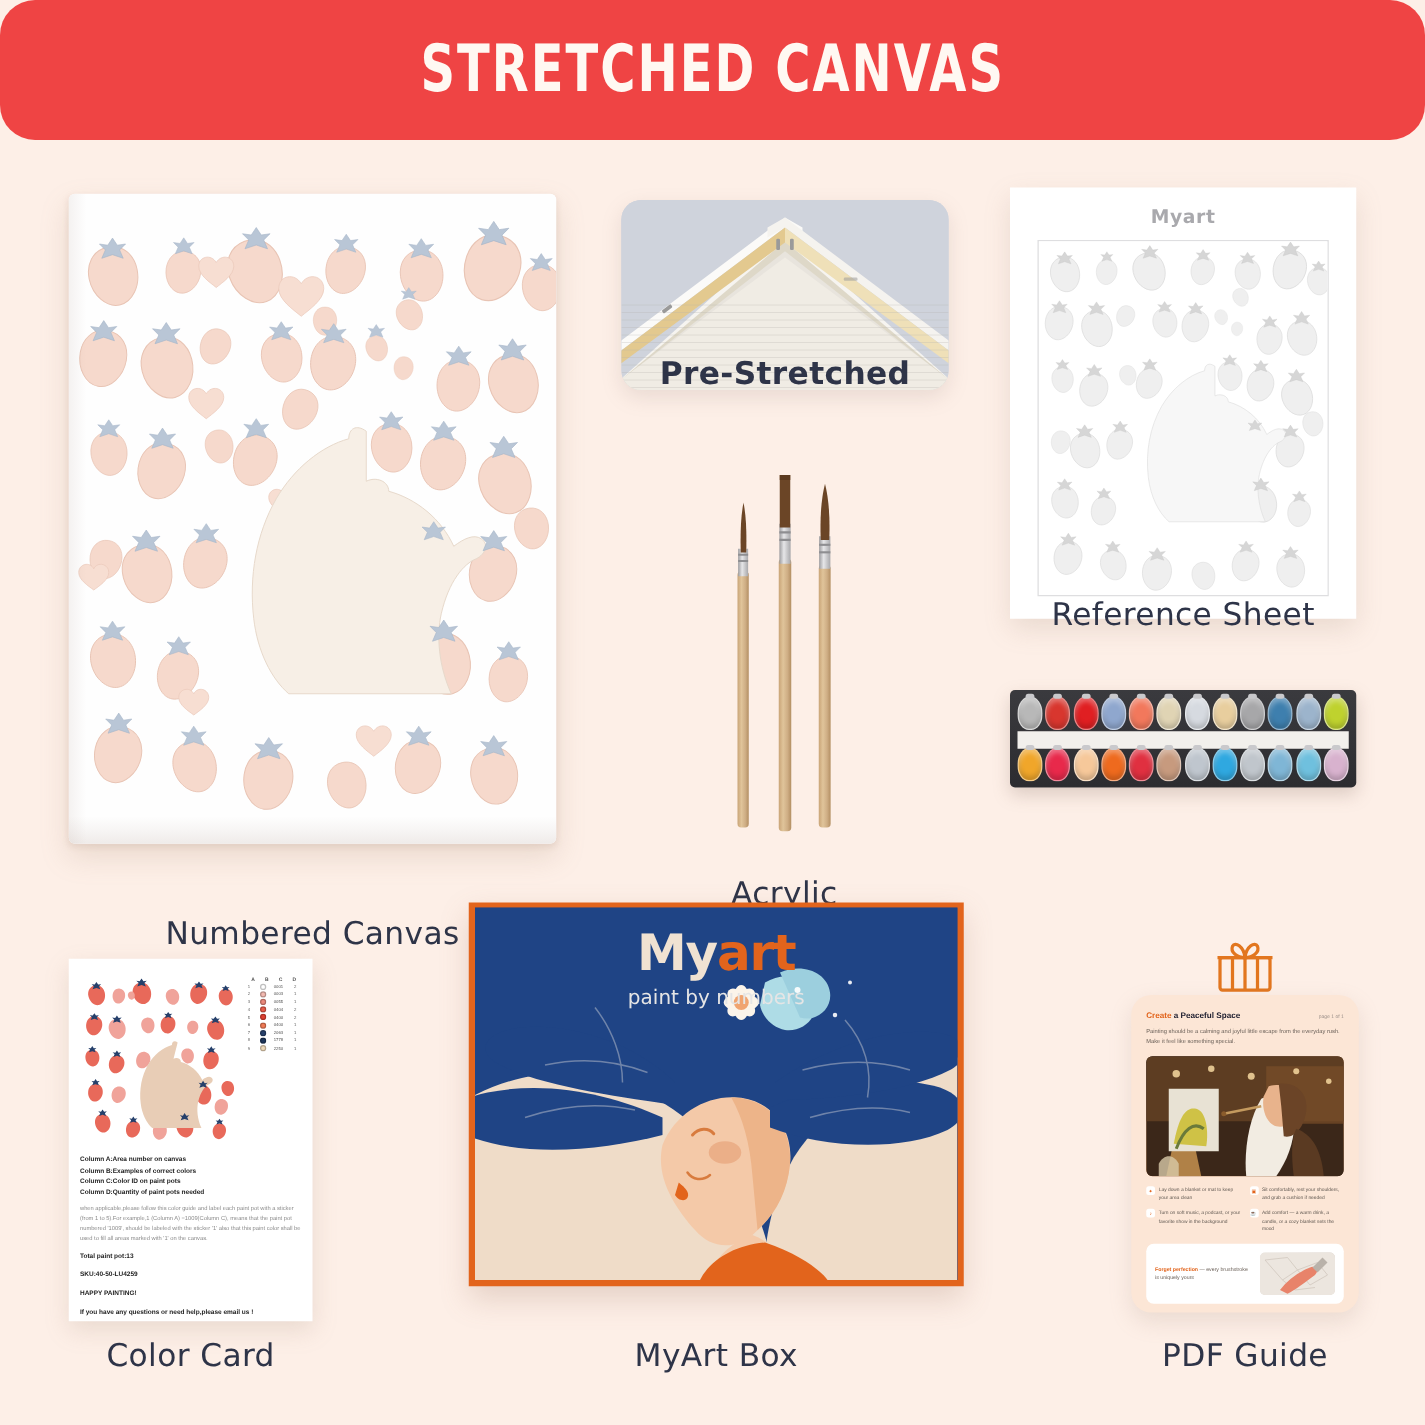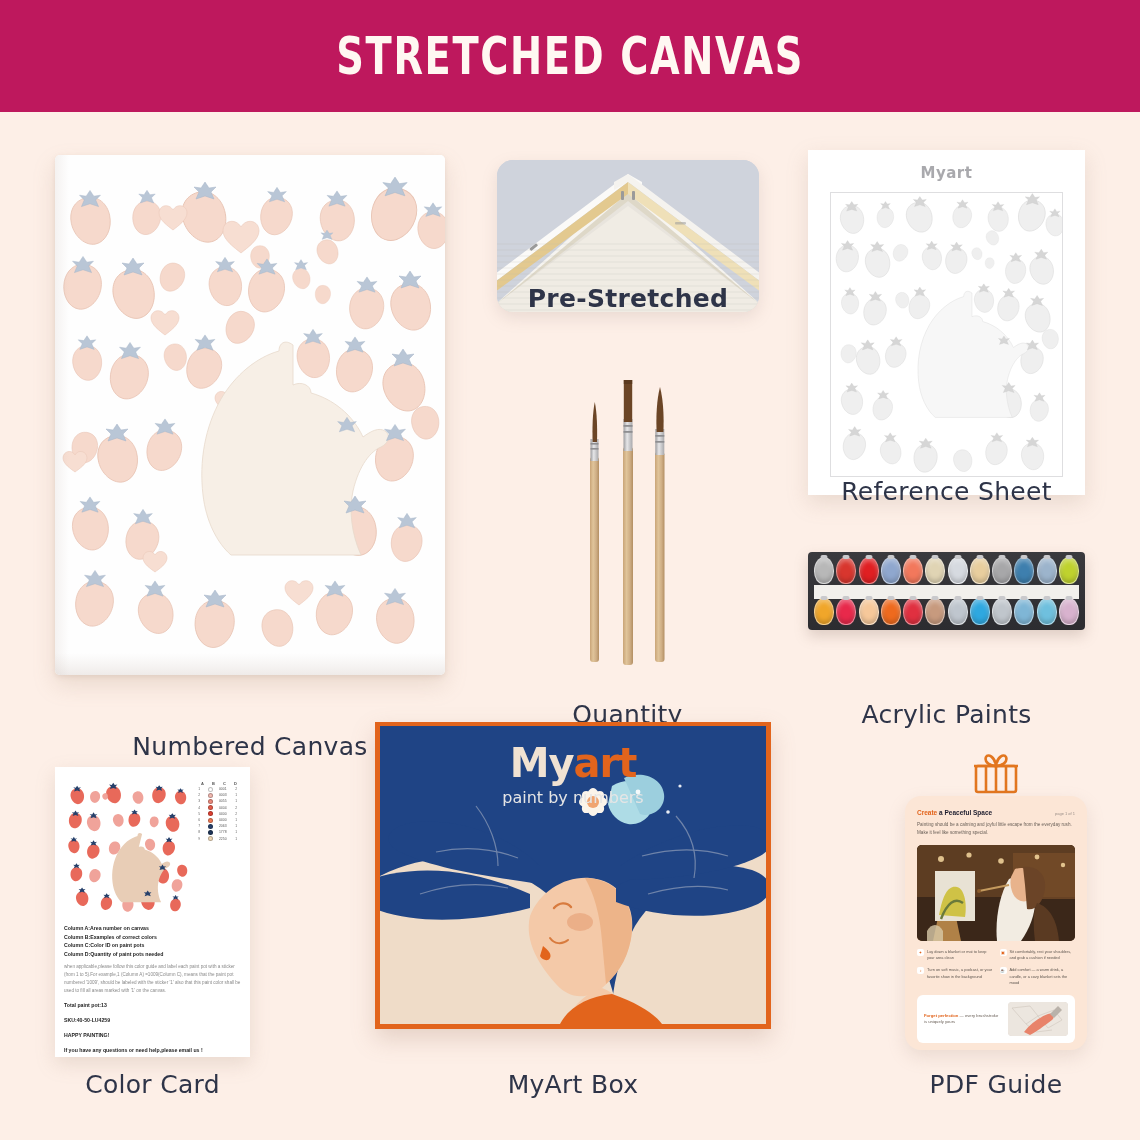--- a/index.html
+++ b/index.html
@@ -7,22 +7,22 @@
     width: 1140px; height: 1140px;
     background: #FDEFE7;
     font-family: "Liberation Sans", sans-serif;
     overflow: hidden;
     position: relative;
   }
 
   
   .header {
     width: 1140px; height: 112px;
-    background: #be185d;
-    display: flex; align-items: center; justify-content: center;
+    background: #ef4444;
+    display: flex; align-items: center; justify-content: center; border-radius: 28px;
   }
   .header-title {
     color: #FFF8F2;
     font-size: 52px;
     font-weight: bold;
     letter-spacing: 2px;
     font-family: "DejaVu Sans", sans-serif;
     transform: scaleX(0.82);
     font-stretch: condensed;
   }
@@ -768,21 +768,21 @@
 
       <g>
         <rect x="110" y="105" width="9.5" height="210" rx="3" fill="url(#wood)"></rect>
         <rect x="110.3" y="82" width="9" height="26" fill="url(#ferr)"></rect>
         <rect x="110.3" y="88" width="9" height="1.7" fill="#8e8e91"></rect>
         <rect x="110.3" y="94" width="9" height="1.7" fill="#8e8e91"></rect>
         <path d="M115,40 C118.5,54 119,70 118.4,85 L111.6,85 C111,70 111.5,54 115,40Z" fill="#6b4526"></path>
       </g>
     </svg>
   </div>
-  <div class="cap cap-brush">Quantity</div>
+  <div class="cap cap-brush">Acrylic</div>
 
   <div class="cell paint-wrap">
     <div class="tray">
       <div class="pot-row top">
           <div class="pot" style="background: rgb(184, 184, 184);"></div>
           <div class="pot" style="background: rgb(216, 54, 46);"></div>
           <div class="pot" style="background: rgb(224, 31, 34);"></div>
           <div class="pot" style="background: rgb(143, 167, 206);"></div>
           <div class="pot" style="background: rgb(242, 120, 92);"></div>
           <div class="pot" style="background: rgb(224, 212, 180);"></div>
@@ -803,21 +803,20 @@
           <div class="pot" style="background: rgb(199, 154, 126);"></div>
           <div class="pot" style="background: rgb(191, 198, 206);"></div>
           <div class="pot" style="background: rgb(47, 168, 224);"></div>
           <div class="pot" style="background: rgb(192, 198, 204);"></div>
           <div class="pot" style="background: rgb(127, 182, 214);"></div>
           <div class="pot" style="background: rgb(111, 192, 222);"></div>
           <div class="pot" style="background: rgb(216, 178, 206);"></div>
         </div>
     </div>
   </div>
-  <div class="cap cap-paint">Acrylic Paints</div>
 
   <div class="cell card-wrap">
     <div class="card-paper">
       <div class="card-top">
         <div class="card-art">
           <svg viewBox="0 0 390 430" width="128" height="140" preserveAspectRatio="none">
             <rect width="390" height="430" fill="#FFFFFF"></rect>
             <g fill="#E8695A">
               <g transform="translate(40,55) rotate(-12) scale(1.2)">
                   <use href="#straw-c"></use>

